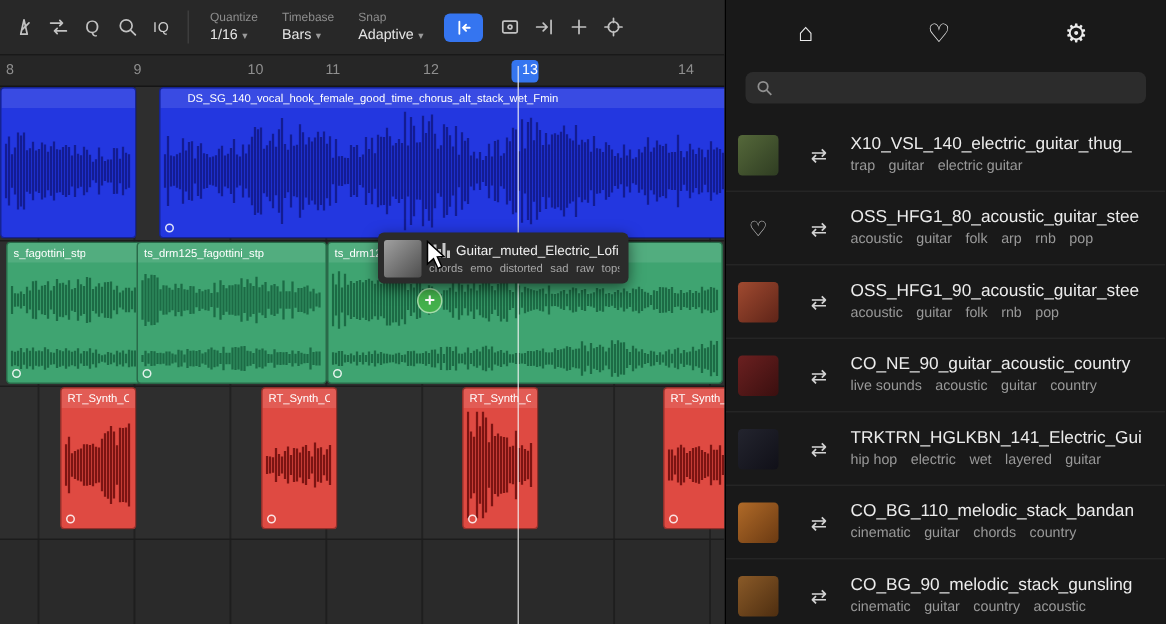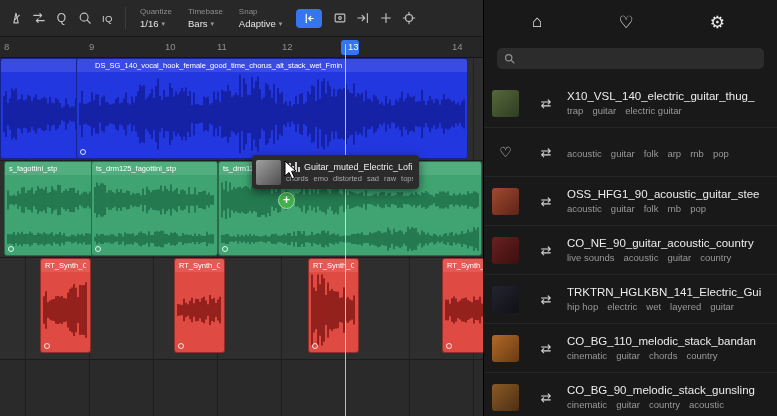--- a/index.html
+++ b/index.html
@@ -189,21 +189,21 @@
       </div>
 
     <div class="arrange">
       <div class="trackrow row-blue">
         <div class="clip blue" style="left:0;width:91px">
           <div class="strip"></div>
           <div class="wave"><svg width="85" height="80" viewBox="0 0 85 80" preserveAspectRatio="none">
                 <path d="M1 21.9V58.1M3 17.0V63.0M5 28.9V51.1M7 24.4V55.6M9 14.4V65.6M11 16.4V63.6M13 14.3V65.7M15 26.1V53.9M17 24.9V55.1M19 20.5V59.5M21 26.3V53.7M23 25.4V54.6M25 21.0V59.0M27 22.3V57.7M29 27.1V52.9M31 23.5V56.5M33 20.4V59.6M35 25.5V54.5M37 25.9V54.1M39 24.0V56.0M41 22.7V57.3M43 24.0V56.0M45 29.6V50.4M47 22.7V57.3M49 28.5V51.5M51 29.5V50.5M53 23.9V56.1M55 25.8V54.2M57 29.1V50.9M59 33.8V46.2M61 32.2V47.8M63 24.3V55.7M65 30.3V49.7M67 33.4V46.6M69 32.3V47.7M71 32.4V47.6M73 24.6V55.4M75 24.9V55.1M77 31.9V48.1M79 23.9V56.1M81 27.8V52.2M83 28.9V51.1" stroke="currentColor" stroke-width="1.5" fill="none"></path>
               </svg></div>
         </div>
-        <div class="clip blue" style="left:76px;width:392px">
+        <div class="clip blue" style="left:106px;width:392px">
           <div class="strip" style="padding-left:18px">
             <span class="cl">DS_SG_140_vocal_hook_female_good_time_chorus_alt_stack_wet_Fmin</span>
           </div>
           <div class="wave"><svg width="386" height="80" viewBox="0 0 386 80" preserveAspectRatio="none">
                 <path d="M1 28.8V51.2M3 16.7V63.3M5 29.7V50.3M7 30.2V49.8M9 28.9V51.1M11 27.8V52.2M13 18.2V61.8M15 26.3V53.7M17 20.6V59.4M19 20.2V59.8M21 31.6V48.4M23 23.3V56.7M25 21.5V58.5M27 28.1V51.9M29 28.6V51.4M31 30.8V49.2M33 30.3V49.7M35 29.5V50.5M37 25.1V54.9M39 23.1V56.9M41 29.6V50.4M43 28.5V51.5M45 24.6V55.4M47 18.6V61.4M49 29.0V51.0M51 30.4V49.6M53 22.4V57.6M55 28.4V51.6M57 22.4V57.6M59 17.2V62.8M61 10.7V69.3M63 12.2V67.8M65 11.0V69.0M67 25.2V54.8M69 22.8V57.2M71 19.8V60.2M73 15.1V64.9M75 23.8V56.2M77 12.1V67.9M79 4.6V75.4M81 22.0V58.0M83 25.8V54.2M85 15.7V64.3M87 23.1V56.9M89 22.5V57.5M91 8.9V71.1M93 14.1V65.9M95 22.4V57.6M97 17.5V62.5M99 20.4V59.6M101 17.7V62.3M103 13.8V66.2M105 17.4V62.6M107 13.6V66.4M109 21.9V58.1M111 16.9V63.1M113 31.2V48.8M115 18.6V61.4M117 30.2V49.8M119 30.0V50.0M121 31.1V48.9M123 31.3V48.7M125 22.6V57.4M127 24.0V56.0M129 22.6V57.4M131 30.6V49.4M133 29.0V51.0M135 17.4V62.6M137 25.4V54.6M139 17.8V62.2M141 28.1V51.9M143 15.8V64.2M145 17.1V62.9M147 17.4V62.6M149 11.1V68.9M151 16.8V63.2M153 23.0V57.0M155 21.4V58.6M157 18.7V61.3M159 21.3V58.7M161 0.5V79.5M163 23.0V57.0M165 4.0V76.0M167 9.8V70.2M169 21.0V59.0M171 20.9V59.1M173 3.1V76.9M175 14.6V65.4M177 6.9V73.1M179 2.4V77.6M181 15.2V64.8M183 25.2V54.8M185 22.9V57.1M187 8.9V71.1M189 10.7V69.3M191 16.1V63.9M193 23.7V56.3M195 10.0V70.0M197 29.2V50.8M199 14.1V65.9M201 19.8V60.2M203 18.0V62.0M205 29.6V50.4M207 27.2V52.8M209 31.6V48.4M211 27.3V52.7M213 32.6V47.4M215 30.0V50.0M217 21.8V58.2M219 30.3V49.7M221 20.0V60.0M223 19.1V60.9M225 29.9V50.1M227 28.2V51.8M229 17.6V62.4M231 20.2V59.8M233 11.1V68.9M235 12.4V67.6M237 26.9V53.1M239 5.5V74.5M241 25.0V55.0M243 7.4V72.6M245 4.5V75.5M247 19.5V60.5M249 7.5V72.5M251 12.6V67.4M253 22.6V57.4M255 14.7V65.3M257 22.4V57.6M259 15.6V64.4M261 14.8V65.2M263 15.8V64.2M265 13.9V66.1M267 9.6V70.4M269 15.5V64.5M271 18.4V61.6M273 19.6V60.4M275 9.3V70.7M277 22.5V57.5M279 19.1V60.9M281 20.8V59.2M283 18.8V61.2M285 27.2V52.8M287 16.6V63.4M289 24.8V55.2M291 25.1V54.9M293 27.4V52.6M295 20.8V59.2M297 22.6V57.4M299 25.6V54.4M301 30.0V50.0M303 28.2V51.8M305 31.2V48.8M307 22.3V57.7M309 29.6V50.4M311 25.6V54.4M313 31.8V48.2M315 30.9V49.1M317 25.5V54.5M319 27.6V52.4M321 23.8V56.2M323 17.5V62.5M325 27.2V52.8M327 24.3V55.7M329 19.6V60.4M331 22.5V57.5M333 23.4V56.6M335 21.8V58.2M337 27.9V52.1M339 27.3V52.7M341 27.3V52.7M343 15.8V64.2M345 26.7V53.3M347 30.9V49.1M349 26.8V53.2M351 21.8V58.2M353 25.6V54.4M355 28.7V51.3M357 24.5V55.5M359 25.7V54.3M361 30.8V49.2M363 25.8V54.2M365 20.1V59.9M367 25.6V54.4M369 24.3V55.7M371 25.4V54.6M373 27.8V52.2M375 26.6V53.4M377 30.5V49.5M379 28.4V51.6M381 31.3V48.7M383 27.4V52.6M385 25.5V54.5" stroke="currentColor" stroke-width="1.5" fill="none"></path>
               </svg></div>
           <span class="loopdot"></span>
         </div>
       </div>
 
@@ -345,20 +345,21 @@
               <span>electric guitar</span>
             </div>
     </div>
   </div>
 
   <div class="brow">
 
     <span class="bfav">♡</span>
     <span class="brepeat">⇄</span>
     <div class="btext">
+      <div class="btitle">OSS_HFG1_80_acoustic_guitar_stee</div>
       <div class="btags">
               <span>acoustic</span>
               <span>guitar</span>
               <span>folk</span>
               <span>arp</span>
               <span>rnb</span>
               <span>pop</span>
             </div>
     </div>
   </div>

